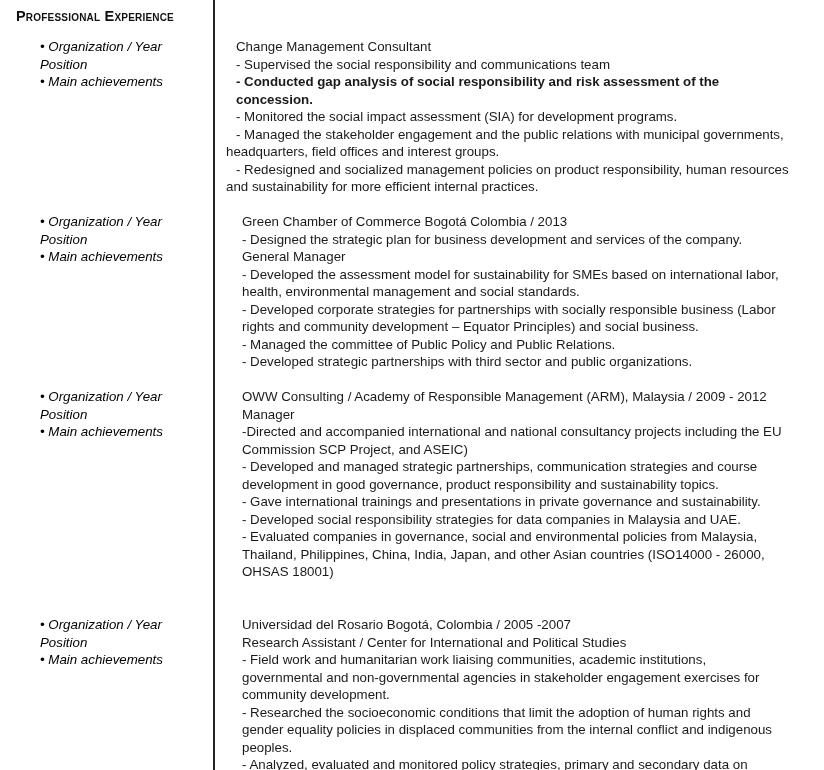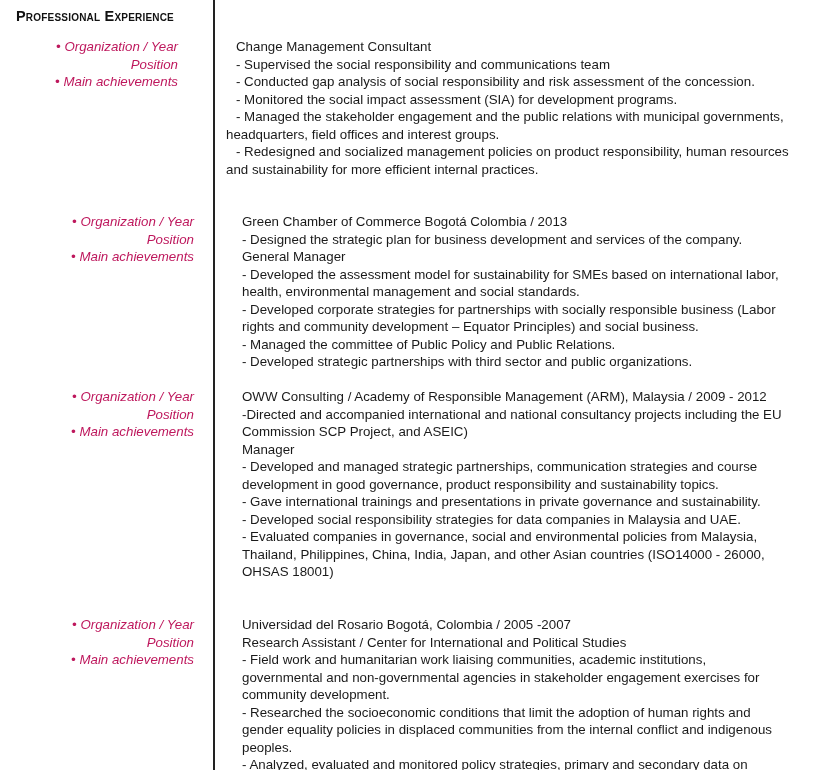--- a/index.html
+++ b/index.html
@@ -11,21 +11,21 @@
   .divider {
     position: absolute; left: 213px; top: 0; width: 1.5px; height: 770px; background: #222;
   }
   .section-title {
     position: absolute; left: 16px; top: 8px;
     font-weight: bold; font-size: 14.5px; letter-spacing: 0.2px; color: #111;
     font-variant: small-caps;
     text-align: right;
   }
   .labels {
-    position: absolute; text-align: right; font-style: italic; color: #be185d;
+    position: absolute; text-align: left; font-style: italic; color: #000000;
   }
   .labels div { white-space: nowrap; }
   .content { position: absolute; }
   .content div { white-space: normal; }
 </style>
 </head>
 <body>
 
 <div class="divider"></div>
 
@@ -33,21 +33,21 @@
 
 <div>
   <div class="labels" style="left:40px; top:38px; width:138px;">
     <div>• Organization / Year</div>
     <div>Position</div>
     <div>• Main achievements</div>
   </div>
   <div class="content" style="left:226px; top:38px; width:570px;">
     <div style="padding-left:10px;">Change Management Consultant</div>
     <div style="padding-left:10px;">- Supervised the social responsibility and communications team</div>
-    <div style="padding-left:10px;">-  Conducted gap analysis of social responsibility and risk assessment of the concession.</div>
+    <div style="padding-left:10px;font-weight:bold;">-  Conducted gap analysis of social responsibility and risk assessment of the concession.</div>
     <div style="padding-left:10px;">- Monitored the social impact assessment (SIA) for development programs.</div>
     <div style="text-indent:10px;">- Managed the stakeholder engagement and the public relations with municipal governments, headquarters, field offices and interest groups.</div>
     <div style="text-indent:10px;">- Redesigned and socialized management policies on product responsibility, human resources and sustainability for more efficient internal practices.</div>
   </div>
 </div>
 
 <div>
   <div class="labels" style="left:40px; top:213px; width:154px;">
     <div>• Organization / Year</div>
     <div>Position</div>
@@ -65,22 +65,22 @@
 </div>
 
 <div>
   <div class="labels" style="left:40px; top:388px; width:154px;">
     <div>• Organization / Year</div>
     <div>Position</div>
     <div>• Main achievements</div>
   </div>
   <div class="content" style="left:242px; top:388px; width:548px;">
     <div>OWW Consulting / Academy of Responsible Management (ARM), Malaysia / 2009 - 2012</div>
+    <div>Manager</div>
     <div>-Directed and accompanied international and national consultancy projects including the EU Commission SCP Project, and ASEIC)</div>
-    <div>Manager</div>
     <div>- Developed and managed strategic partnerships, communication strategies and course development in good governance, product responsibility and sustainability topics.</div>
     <div>- Gave international trainings and presentations in private governance and sustainability.</div>
     <div>- Developed social responsibility strategies for data companies in Malaysia and UAE.</div>
     <div>- Evaluated companies in governance, social and environmental policies from Malaysia, Thailand, Philippines, China, India, Japan, and other Asian countries (ISO14000 - 26000, OHSAS 18001)</div>
   </div>
 </div>
 
 <div>
   <div class="labels" style="left:40px; top:616px; width:154px;">
     <div>• Organization / Year</div>

